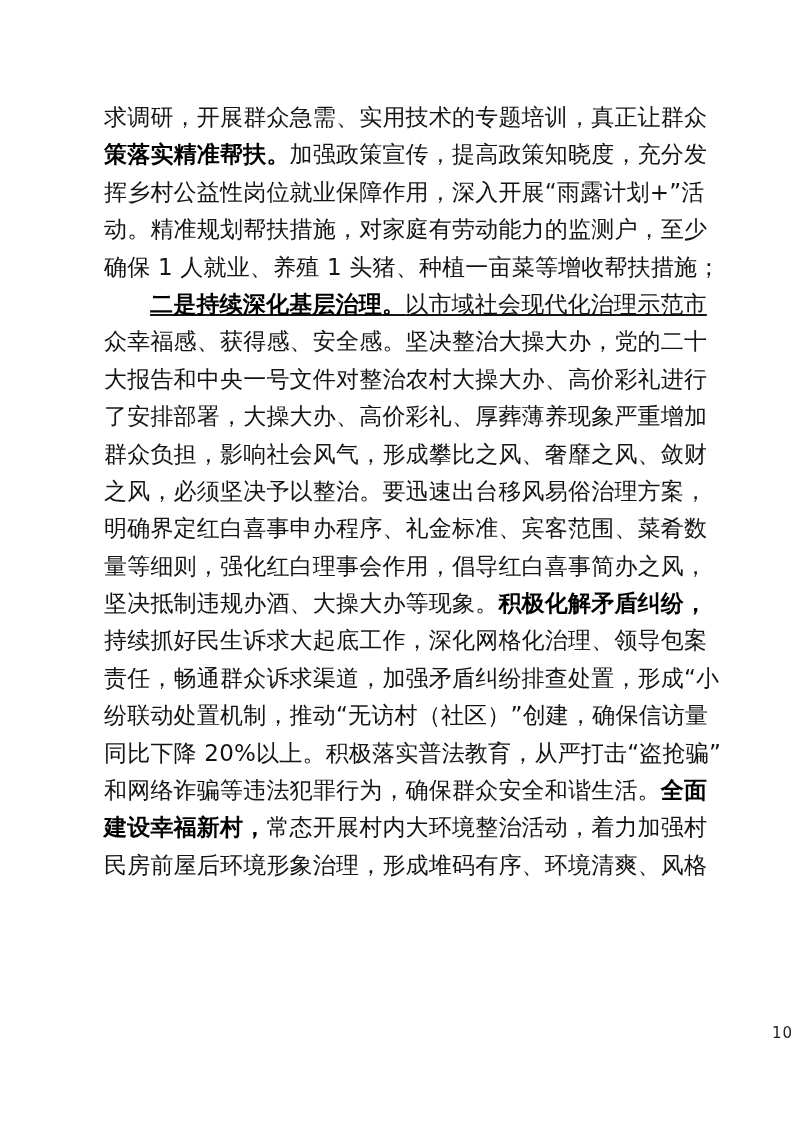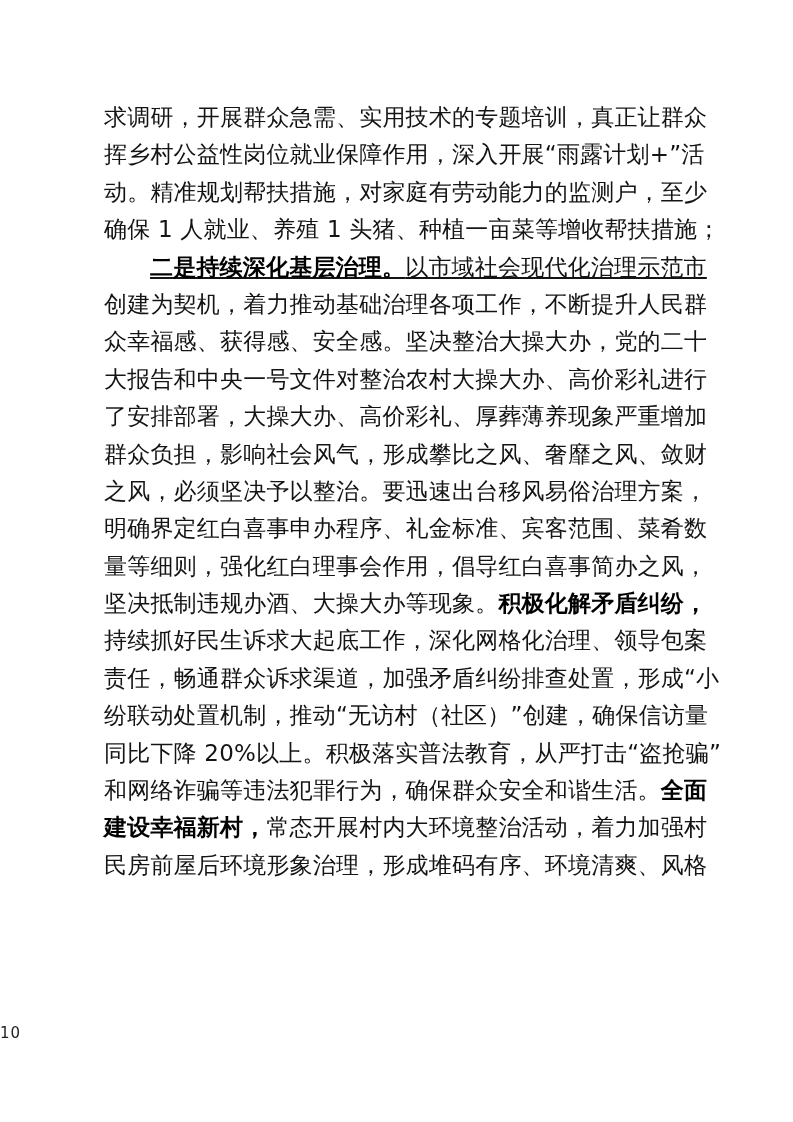--- a/index.html
+++ b/index.html
@@ -41,37 +41,37 @@
   }
   .run.bold {
     font-weight: bold;
     color: #000000;
   }
   .page-number {
     position: absolute;
     left: 0;
     top: 1024px;
     width: 793px;
-    text-align: left;
+    text-align: right;
     font-size: 15px;
     color: #222222;
     letter-spacing: 1px;
   }
 </style>
 </head>
 <body>
 
 <div class="page">
   <div class="text-block">
       <div class="line"><span class="run">求调研，开展群众急需、实用技术的专题培训，真正让群众</span></div>
+      <div class="line"><span class="run bold">策落实精准帮扶。</span><span class="run">加强政策宣传，提高政策知晓度，充分发</span></div>
       <div class="line"><span class="run">挥乡村公益性岗位就业保障作用，深入开展“雨露计划+”活</span></div>
       <div class="line"><span class="run">动。精准规划帮扶措施，对家庭有劳动能力的监测户，至少</span></div>
       <div class="line"><span class="run">确保 1 人就业、养殖 1 头猪、种植一亩菜等增收帮扶措施；</span></div>
       <div class="line indent"><span class="run bold">二是持续深化基层治理。</span><span class="run">以市域社会现代化治理示范市</span></div>
-      <div class="line"><span class="run">创建为契机，着力推动基础治理各项工作，不断提升人民群</span></div>
       <div class="line"><span class="run">众幸福感、获得感、安全感。坚决整治大操大办，党的二十</span></div>
       <div class="line"><span class="run">大报告和中央一号文件对整治农村大操大办、高价彩礼进行</span></div>
       <div class="line"><span class="run">了安排部署，大操大办、高价彩礼、厚葬薄养现象严重增加</span></div>
       <div class="line"><span class="run">群众负担，影响社会风气，形成攀比之风、奢靡之风、敛财</span></div>
       <div class="line"><span class="run">之风，必须坚决予以整治。要迅速出台移风易俗治理方案，</span></div>
       <div class="line"><span class="run">明确界定红白喜事申办程序、礼金标准、宾客范围、菜肴数</span></div>
       <div class="line"><span class="run">量等细则，强化红白理事会作用，倡导红白喜事简办之风，</span></div>
       <div class="line"><span class="run">坚决抵制违规办酒、大操大办等现象。</span><span class="run bold">积极化解矛盾纠纷，</span></div>
       <div class="line"><span class="run">持续抓好民生诉求大起底工作，深化网格化治理、领导包案</span></div>
       <div class="line"><span class="run">责任，畅通群众诉求渠道，加强矛盾纠纷排查处置，形成“小</span></div>

